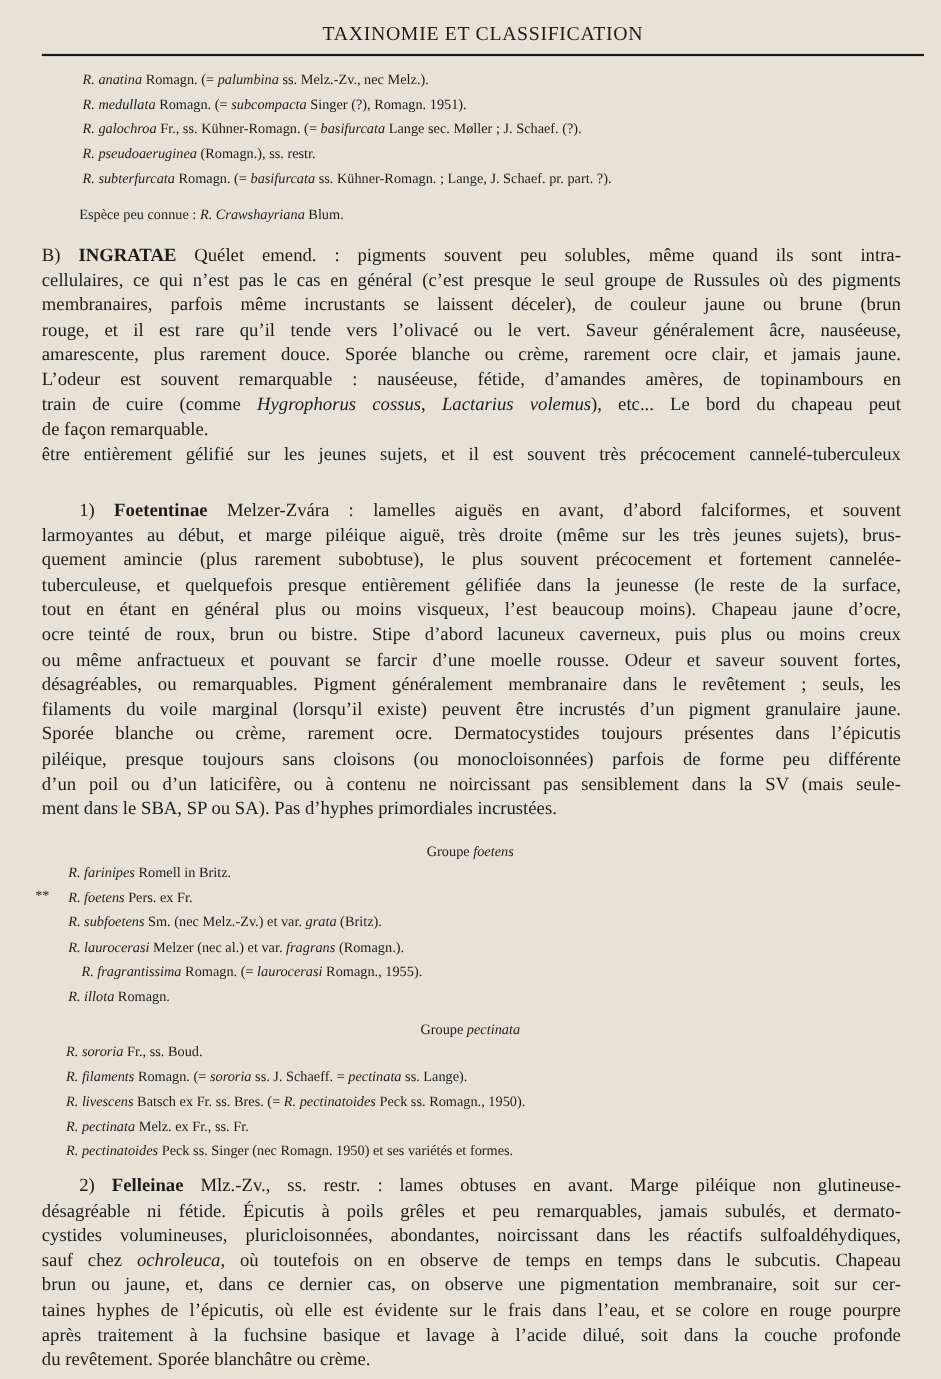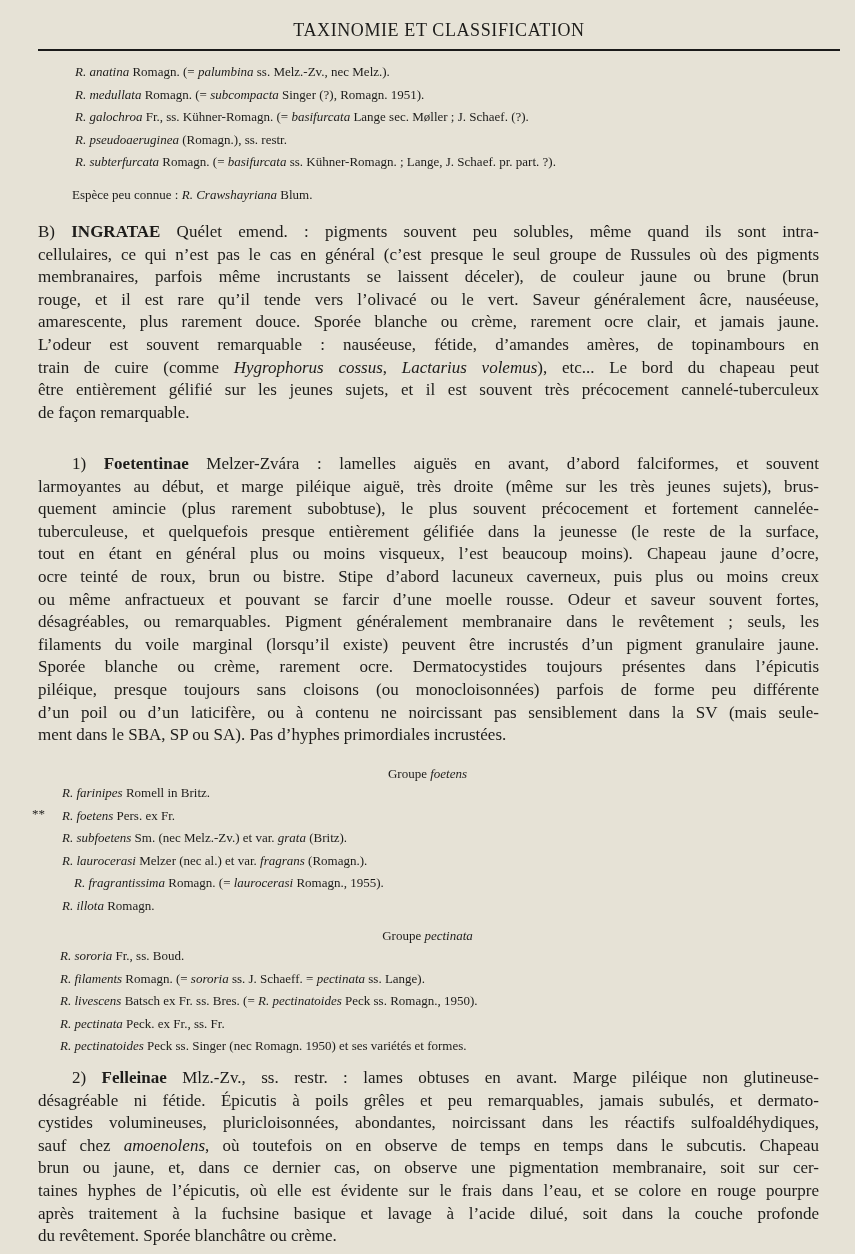--- a/index.html
+++ b/index.html
@@ -40,22 +40,22 @@
   <div id="espece" class="line" style="left:72px; top:168px;"><span>Espèce peu connue : </span><i>R. Crawshayriana</i><span> Blum.</span></div>
 
   <div id="sec-b" class="justify-block" style="top:205px;">
       <span class="jl"><span>B) </span><b>INGRATAE</b><span> Quélet emend. : pigments souvent peu solubles, même quand ils sont intra-</span></span>
       <span class="jl"><span>cellulaires, ce qui n’est pas le cas en général (c’est presque le seul groupe de Russules où des pigments</span></span>
       <span class="jl"><span>membranaires, parfois même incrustants se laissent déceler), de couleur jaune ou brune (brun</span></span>
       <span class="jl"><span>rouge, et il est rare qu’il tende vers l’olivacé ou le vert. Saveur généralement âcre, nauséeuse,</span></span>
       <span class="jl"><span>amarescente, plus rarement douce. Sporée blanche ou crème, rarement ocre clair, et jamais jaune.</span></span>
       <span class="jl"><span>L’odeur est souvent remarquable : nauséeuse, fétide, d’amandes amères, de topinambours en</span></span>
       <span class="jl"><span>train de cuire (comme </span><i>Hygrophorus cossus</i><span>, </span><i>Lactarius volemus</i><span>), etc... Le bord du chapeau peut</span></span>
+      <span class="jl last"><span>de façon remarquable.</span></span>
       <span class="jl"><span>être entièrement gélifié sur les jeunes sujets, et il est souvent très précocement cannelé-tuberculeux</span></span>
-      <span class="jl last"><span>de façon remarquable.</span></span>
     </div>
   <div id="sec-1" class="justify-block" style="top:437px;">
       <span class="jl"><span>  1) </span><b>Foetentinae</b><span> Melzer-Zvára : lamelles aiguës en avant, d’abord falciformes, et souvent</span></span>
       <span class="jl"><span>larmoyantes au début, et marge piléique aiguë, très droite (même sur les très jeunes sujets), brus-</span></span>
       <span class="jl"><span>quement amincie (plus rarement subobtuse), le plus souvent précocement et fortement cannelée-</span></span>
       <span class="jl"><span>tuberculeuse, et quelquefois presque entièrement gélifiée dans la jeunesse (le reste de la surface,</span></span>
       <span class="jl"><span>tout en étant en général plus ou moins visqueux, l’est beaucoup moins). Chapeau jaune d’ocre,</span></span>
       <span class="jl"><span>ocre teinté de roux, brun ou bistre. Stipe d’abord lacuneux caverneux, puis plus ou moins creux</span></span>
       <span class="jl"><span>ou même anfractueux et pouvant se farcir d’une moelle rousse. Odeur et saveur souvent fortes,</span></span>
       <span class="jl"><span>désagréables, ou remarquables. Pigment généralement membranaire dans le revêtement ; seuls, les</span></span>
@@ -74,27 +74,27 @@
       <div class="line" style="left: 62px; top: 833.5px;"><i>R. laurocerasi</i><span> Melzer (nec al.) et var. </span><i>fragrans</i><span> (Romagn.).</span></div>
       <div class="line" style="left: 62px; top: 856px; margin-left: 12px;"><i>R. fragrantissima</i><span> Romagn. (= </span><i>laurocerasi</i><span> Romagn., 1955).</span></div>
       <div class="line" style="left: 62px; top: 878.5px;"><i>R. illota</i><span> Romagn.</span></div>
     </div>
 
   <div id="gp-heading" class="line center" style="top:909px;"><span>Groupe </span><i>pectinata</i></div>
   <div id="gp-list">
       <div class="line" style="left: 60px; top: 929px;"><i>R. sororia</i><span> Fr., ss. Boud.</span></div>
       <div class="line" style="left: 60px; top: 951.5px;"><i>R. filaments</i><span> Romagn. (= </span><i>sororia</i><span> ss. J. Schaeff. = </span><i>pectinata</i><span> ss. Lange).</span></div>
       <div class="line" style="left: 60px; top: 974px;"><i>R. livescens</i><span> Batsch ex Fr. ss. Bres. (= </span><i>R. pectinatoides</i><span> Peck ss. Romagn., 1950).</span></div>
-      <div class="line" style="left: 60px; top: 996.5px;"><i>R. pectinata</i><span> Peck. ex Fr., ss. Fr.</span></div>
+      <div class="line" style="left: 60px; top: 996.5px;"><i>R. pectinata</i><span> Melz. ex Fr., ss. Fr.</span></div>
       <div class="line" style="left: 60px; top: 1019px;"><i>R. pectinatoides</i><span> Peck ss. Singer (nec Romagn. 1950) et ses variétés et formes.</span></div>
     </div>
 
   <div id="sec-2" class="justify-block" style="top:1051px;">
       <span class="jl"><span>  2) </span><b>Felleinae</b><span> Mlz.-Zv., ss. restr. : lames obtuses en avant. Marge piléique non glutineuse-</span></span>
       <span class="jl"><span>désagréable ni fétide. Épicutis à poils grêles et peu remarquables, jamais subulés, et dermato-</span></span>
       <span class="jl"><span>cystides volumineuses, pluricloisonnées, abondantes, noircissant dans les réactifs sulfoaldéhydiques,</span></span>
-      <span class="jl"><span>sauf chez </span><i>amoenolens</i><span>, où toutefois on en observe de temps en temps dans le subcutis. Chapeau</span></span>
+      <span class="jl"><span>sauf chez </span><i>ochroleuca</i><span>, où toutefois on en observe de temps en temps dans le subcutis. Chapeau</span></span>
       <span class="jl"><span>brun ou jaune, et, dans ce dernier cas, on observe une pigmentation membranaire, soit sur cer-</span></span>
       <span class="jl"><span>taines hyphes de l’épicutis, où elle est évidente sur le frais dans l’eau, et se colore en rouge pourpre</span></span>
       <span class="jl"><span>après traitement à la fuchsine basique et lavage à l’acide dilué, soit dans la couche profonde</span></span>
       <span class="jl last"><span>du revêtement. Sporée blanchâtre ou crème.</span></span>
     </div>
 </div>
 
 </body></html>

